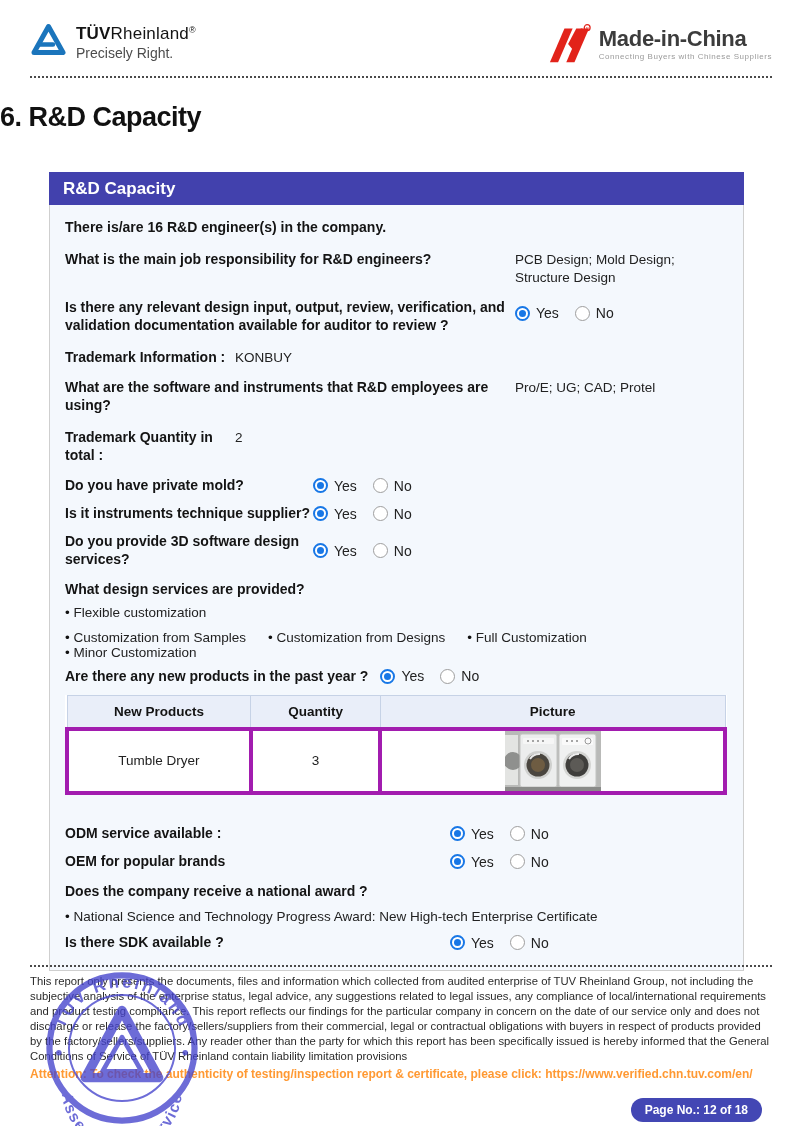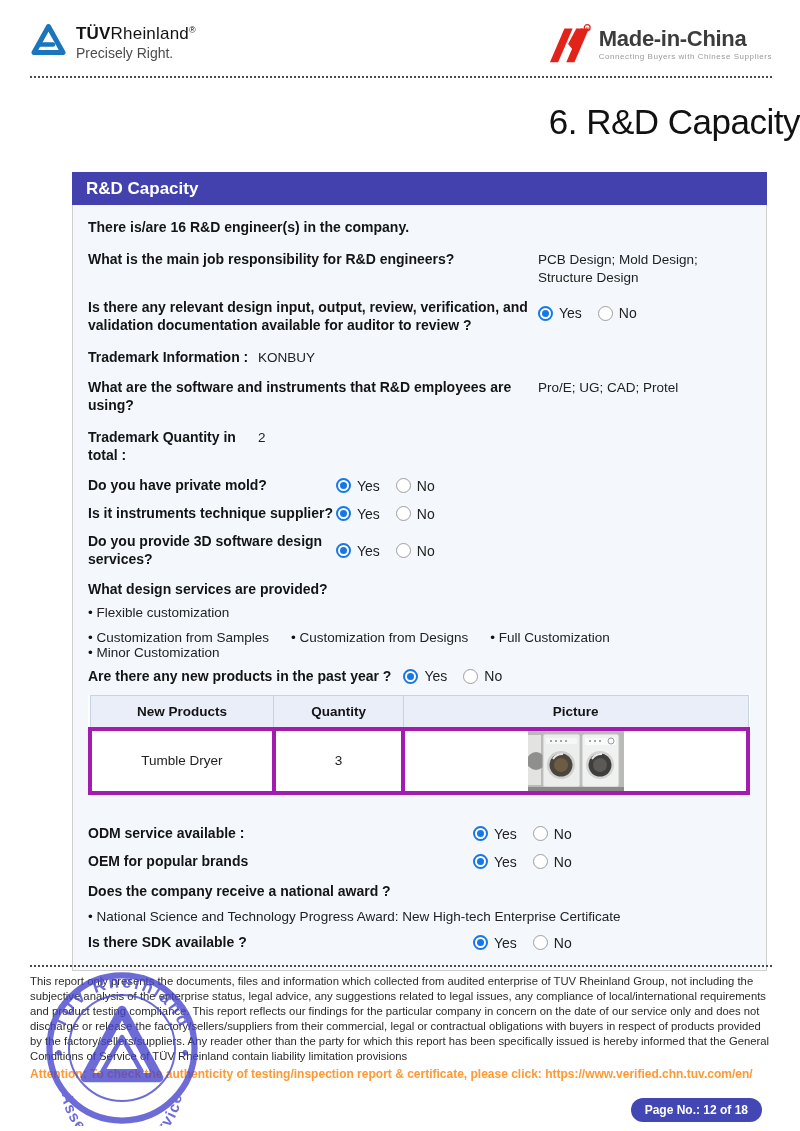--- a/index.html
+++ b/index.html
@@ -17,25 +17,25 @@
   .tuv-brand .b { font-weight:bold; }
   .tuv-reg { font-size:9px; vertical-align:6px; color:#141414; }
   .tuv-tagline { font-size:14px; color:#4c4c4c; margin-top:2px; }
 
   .mic-logo { display:flex; align-items:center; gap:7px; padding-top:2px; }
   .mic-text-block { line-height:1; }
   .mic-brand { font-size:22px; font-weight:bold; color:#3c3c3c; letter-spacing:-.3px; }
   .mic-tagline { font-size:8px; color:#9a9a9a; letter-spacing:.55px; margin-top:3px; }
 
   
-  .page-title { position:absolute; top:102px; left:0; right:0; text-align:right;
-                font-size:35px; font-weight:normal; color:#111; letter-spacing:-.5px; }
-
-  
-  .panel { position:absolute; top:172px; left:72px; width:695px; }
+  .page-title { position:absolute; top:102px; left:0; right:0; text-align:left;
+                font-size:27px; font-weight:bold; color:#111; letter-spacing:-.5px; }
+
+  
+  .panel { position:absolute; top:172px; left:49px; width:695px; }
   .panel-header { background:#4241ad; color:#fff; font-size:17px; font-weight:bold;
                   height:33px; line-height:33px; padding-left:14px; }
   .panel-body { background:#f4f8fd; border:1px solid #cfcfcf; border-top:none;
                 padding:14px 16px 18px 15px; }
 
   .q { font-size:14px; font-weight:bold; color:#141414; line-height:1.28; }
   .ans { font-size:13.5px; font-weight:normal; color:#222; line-height:1.35; }
 
   .row { display:flex; align-items:flex-start; }
   .row.va-center { align-items:center; }

